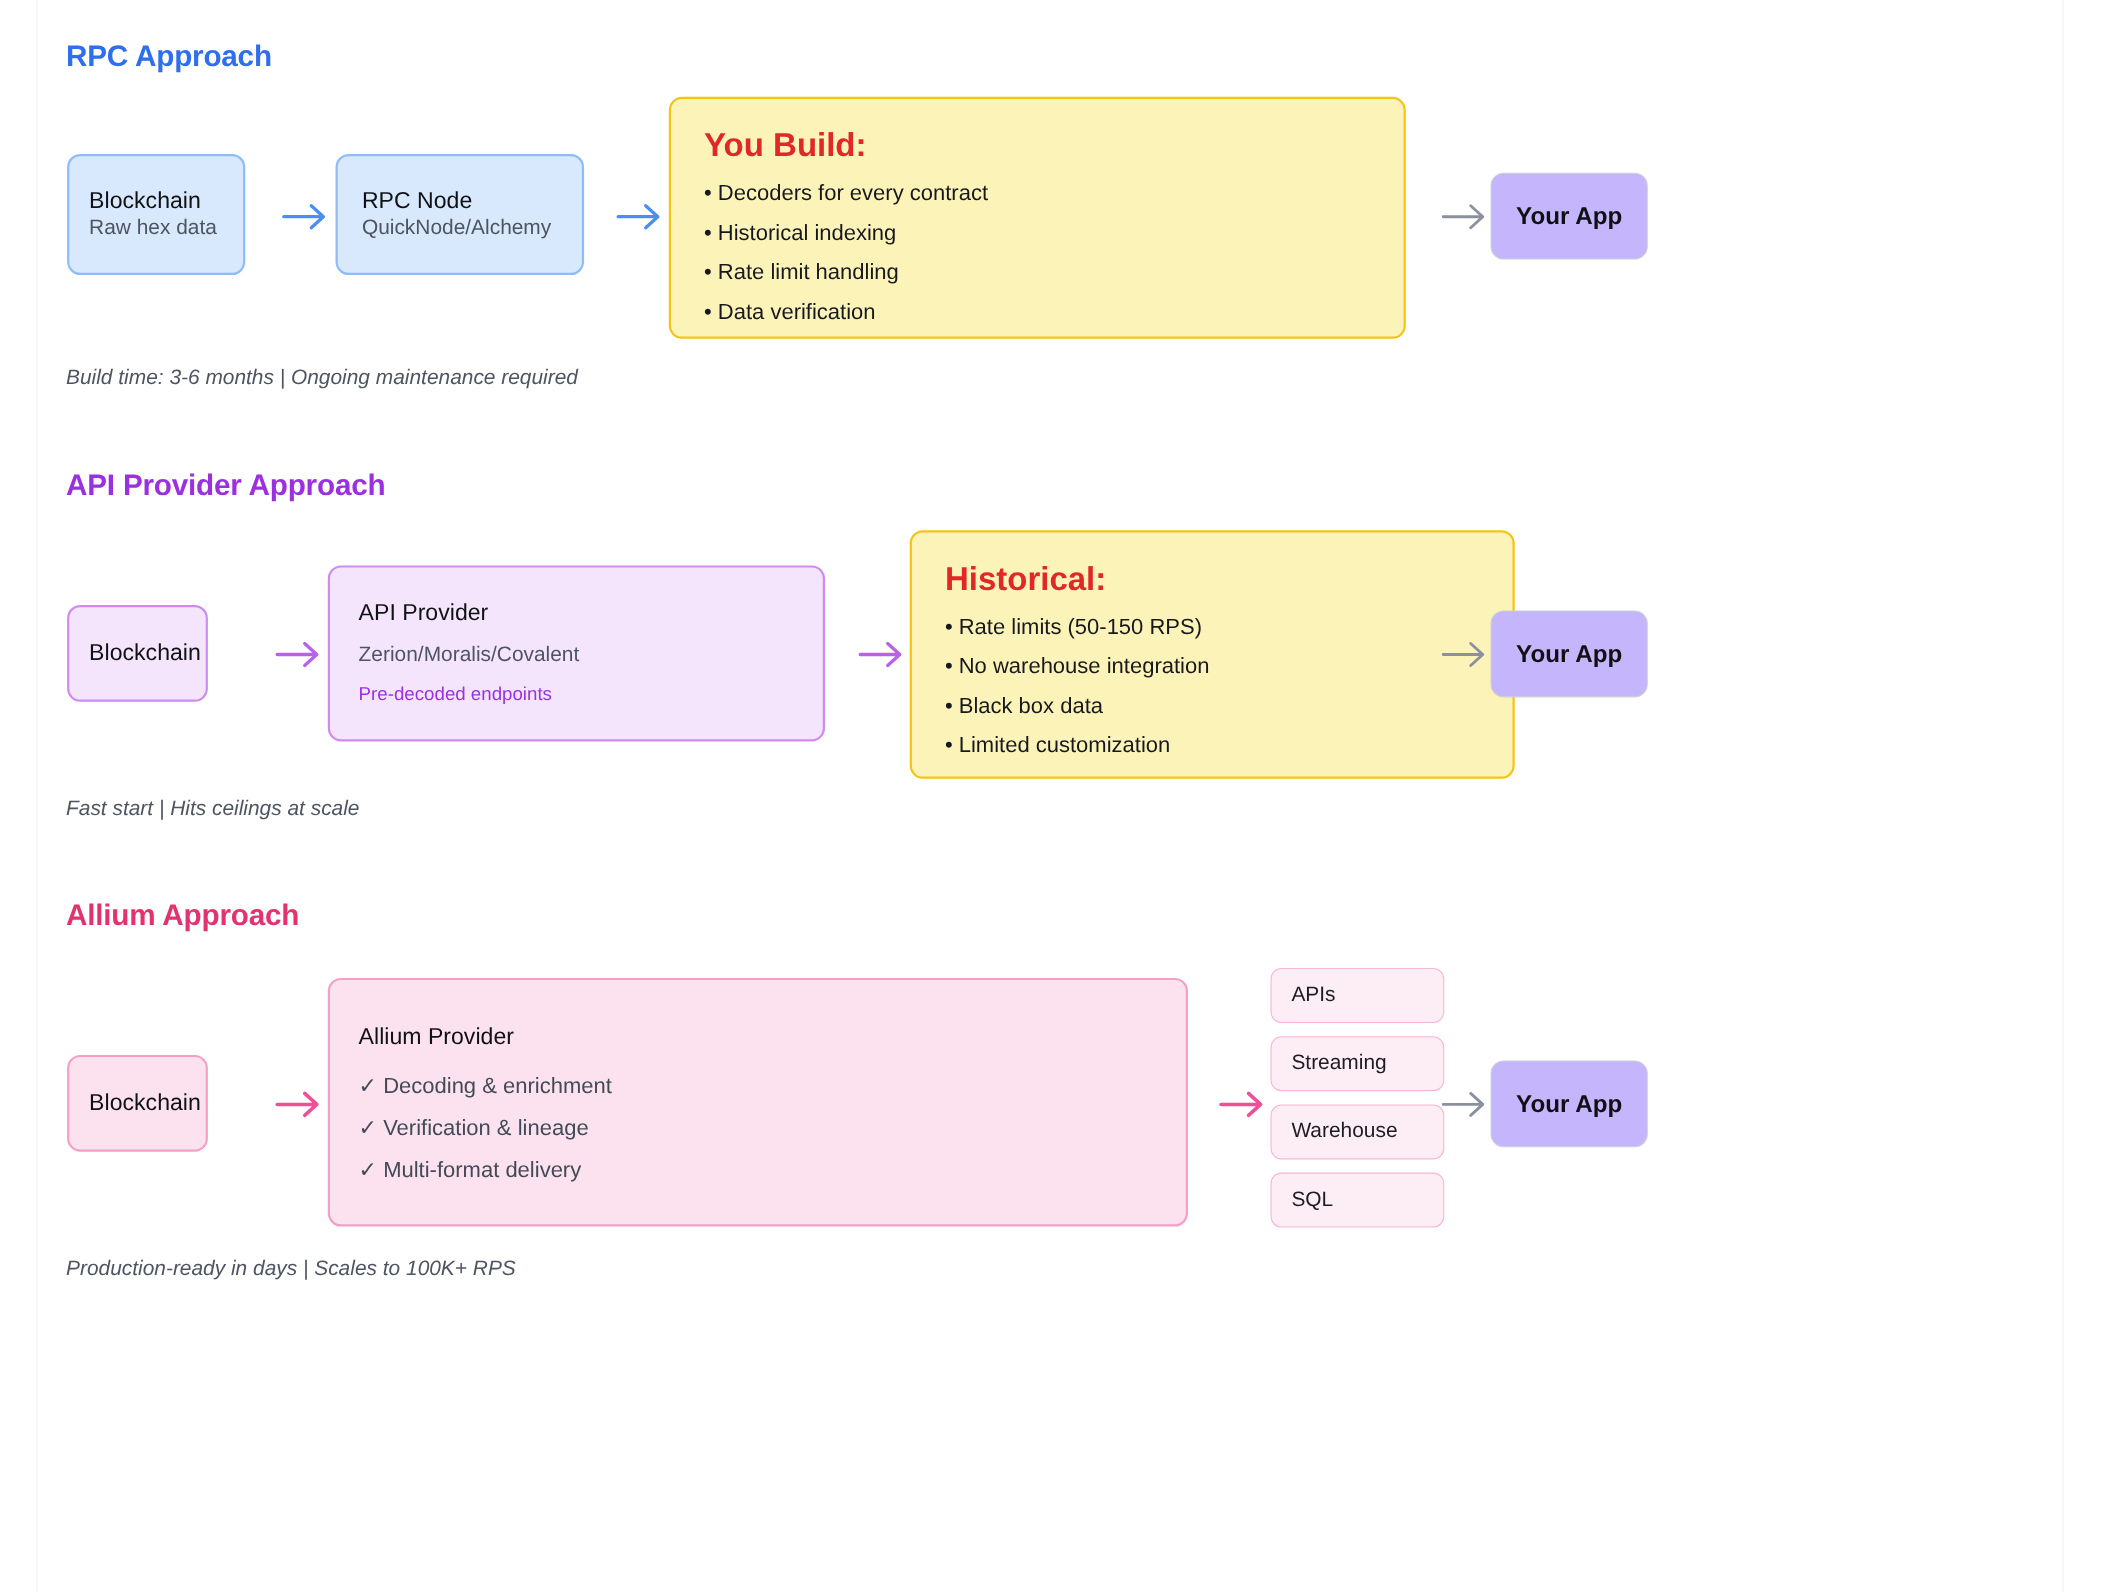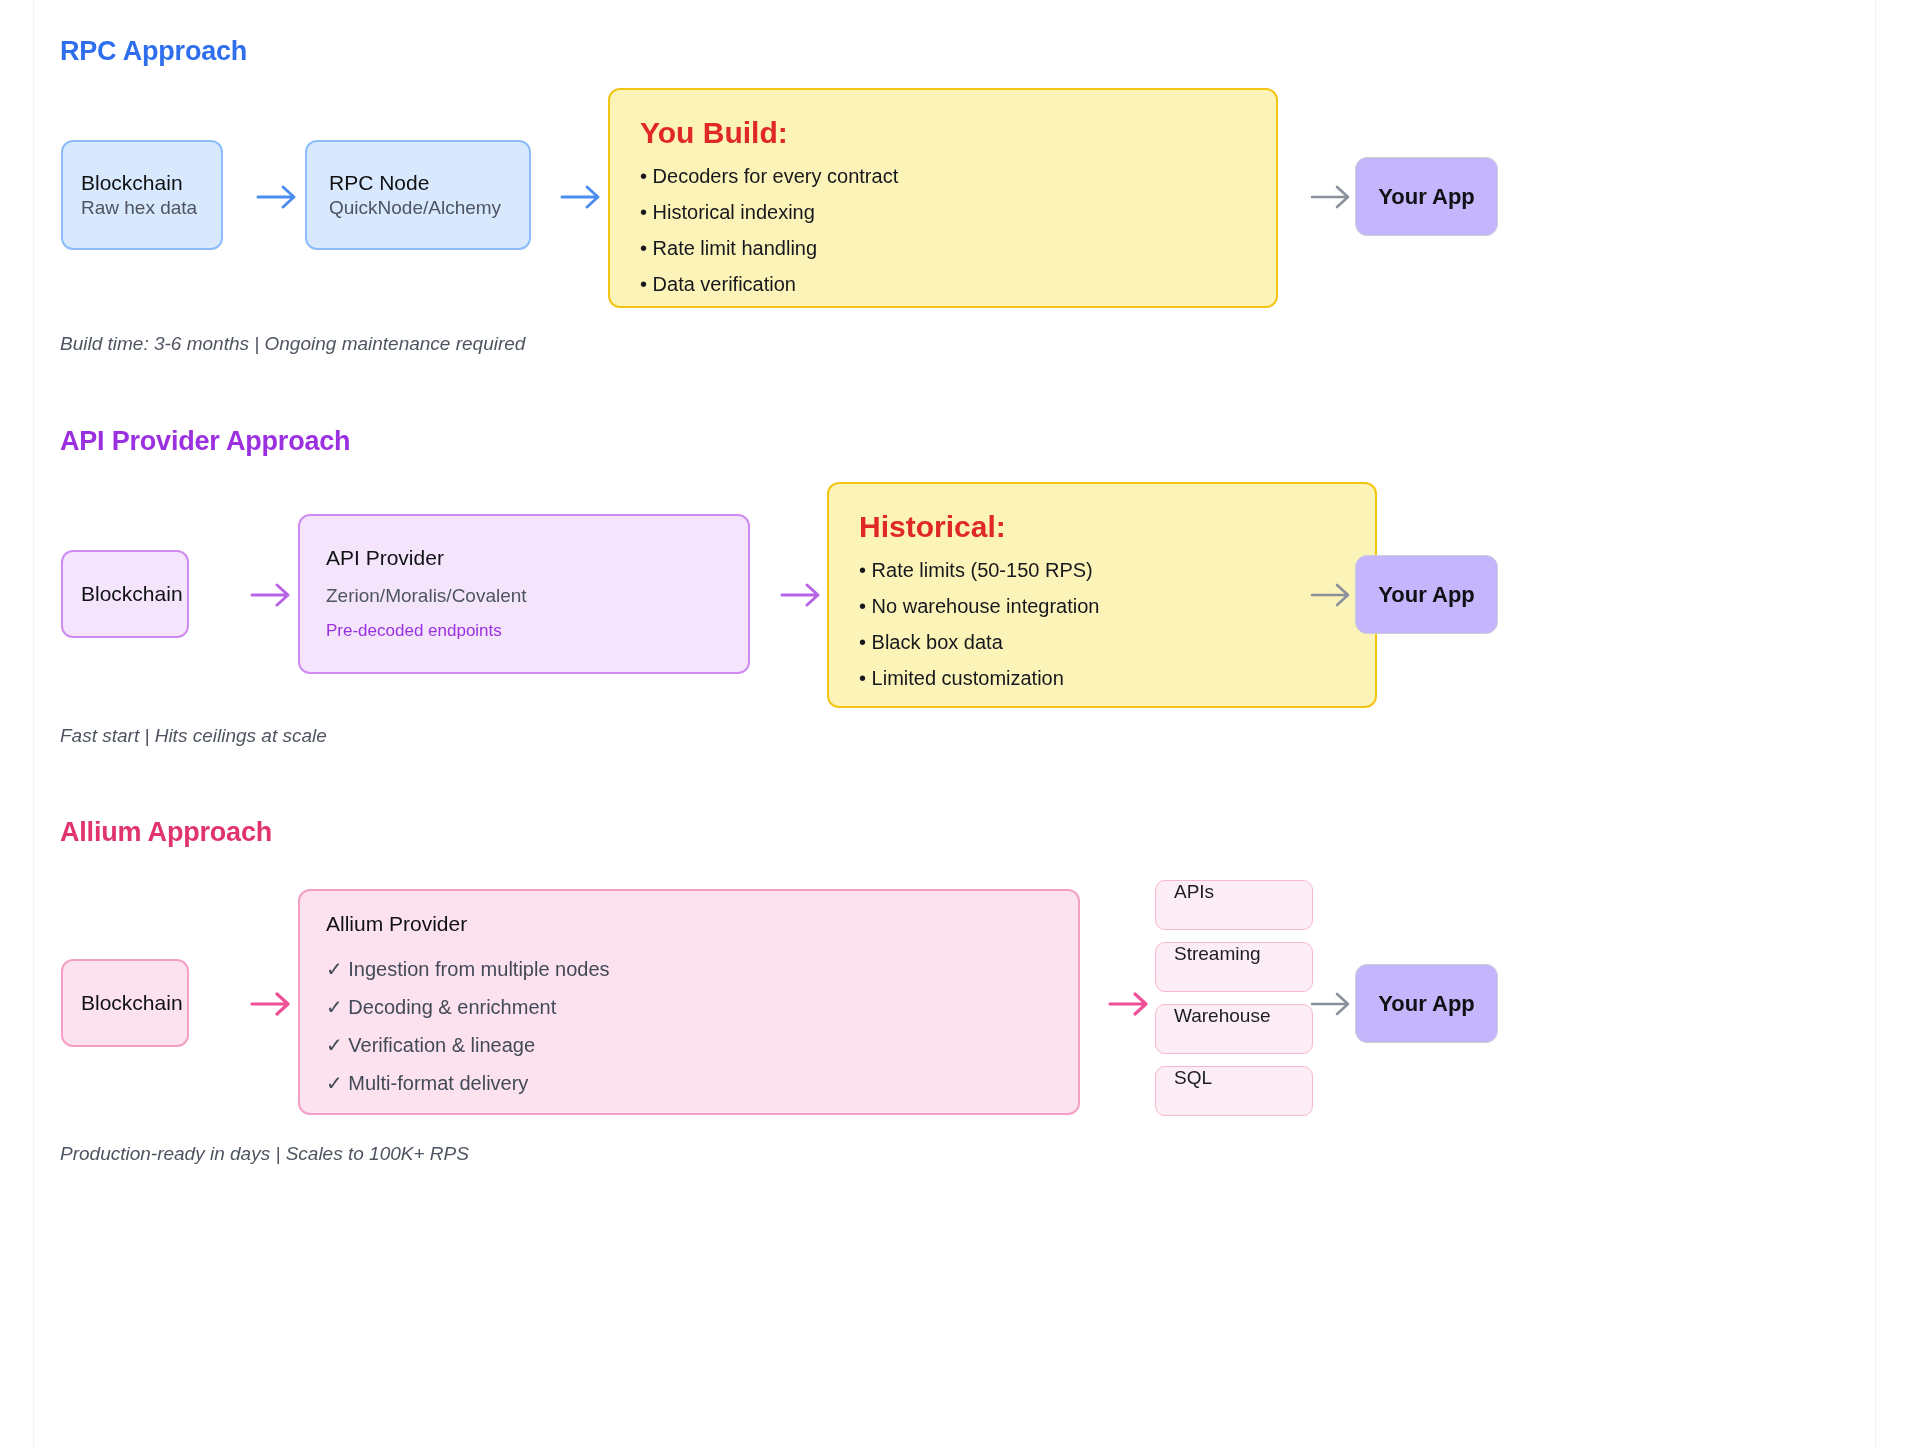--- a/index.html
+++ b/index.html
@@ -103,21 +103,21 @@
   .box-pink {
     background: #fbe2ee;
     border: 2px solid #f4a0c6;
   }
   
   .chip {
     background: #fdeef5;
     border: 1.6px solid #f7b6d3;
     border-radius: 10px;
     display: flex;
-    align-items: flex-start;
+    align-items: center;
     padding-left: 18px;
     font-size: 19px;
     color: #1b1d22;
     white-space: nowrap;
   }
   
   .box-yellow {
     background: #fcf3b8;
     border: 2.5px solid #f4c413;
     border-radius: 12px;
@@ -292,21 +292,20 @@
         </div>
 
         <div class="arrow" style="position:absolute; left:212px; top:94px; width:54px; height:34px;">
           <svg width="48" height="30" viewBox="0 0 48 30" aria-hidden="true">
             <path d="M4 15 H40 M29 5 L40 15 L29 25" fill="none" stroke="#ef4f95" stroke-width="3.2" stroke-linecap="round" stroke-linejoin="round"></path>
           </svg>
         </div>
 
         <div class="node box-pink" style="position:absolute; left:265px; top:-4px; width:782px; height:226px; padding:0 26px; gap:0;">
           <div class="node-title" style="margin-bottom:22px;">Allium Provider</div>
-          <div class="feature">✓ Ingestion from multiple nodes</div>
           <div class="feature">✓ Decoding &amp; enrichment</div>
           <div class="feature">✓ Verification &amp; lineage</div>
           <div class="feature">✓ Multi-format delivery</div>
         </div>
 
         <div class="arrow" style="position:absolute; left:1070px; top:94px; width:54px; height:34px;">
           <svg width="48" height="30" viewBox="0 0 48 30" aria-hidden="true">
             <path d="M4 15 H40 M29 5 L40 15 L29 25" fill="none" stroke="#ef4f95" stroke-width="3.2" stroke-linecap="round" stroke-linejoin="round"></path>
           </svg>
         </div>

